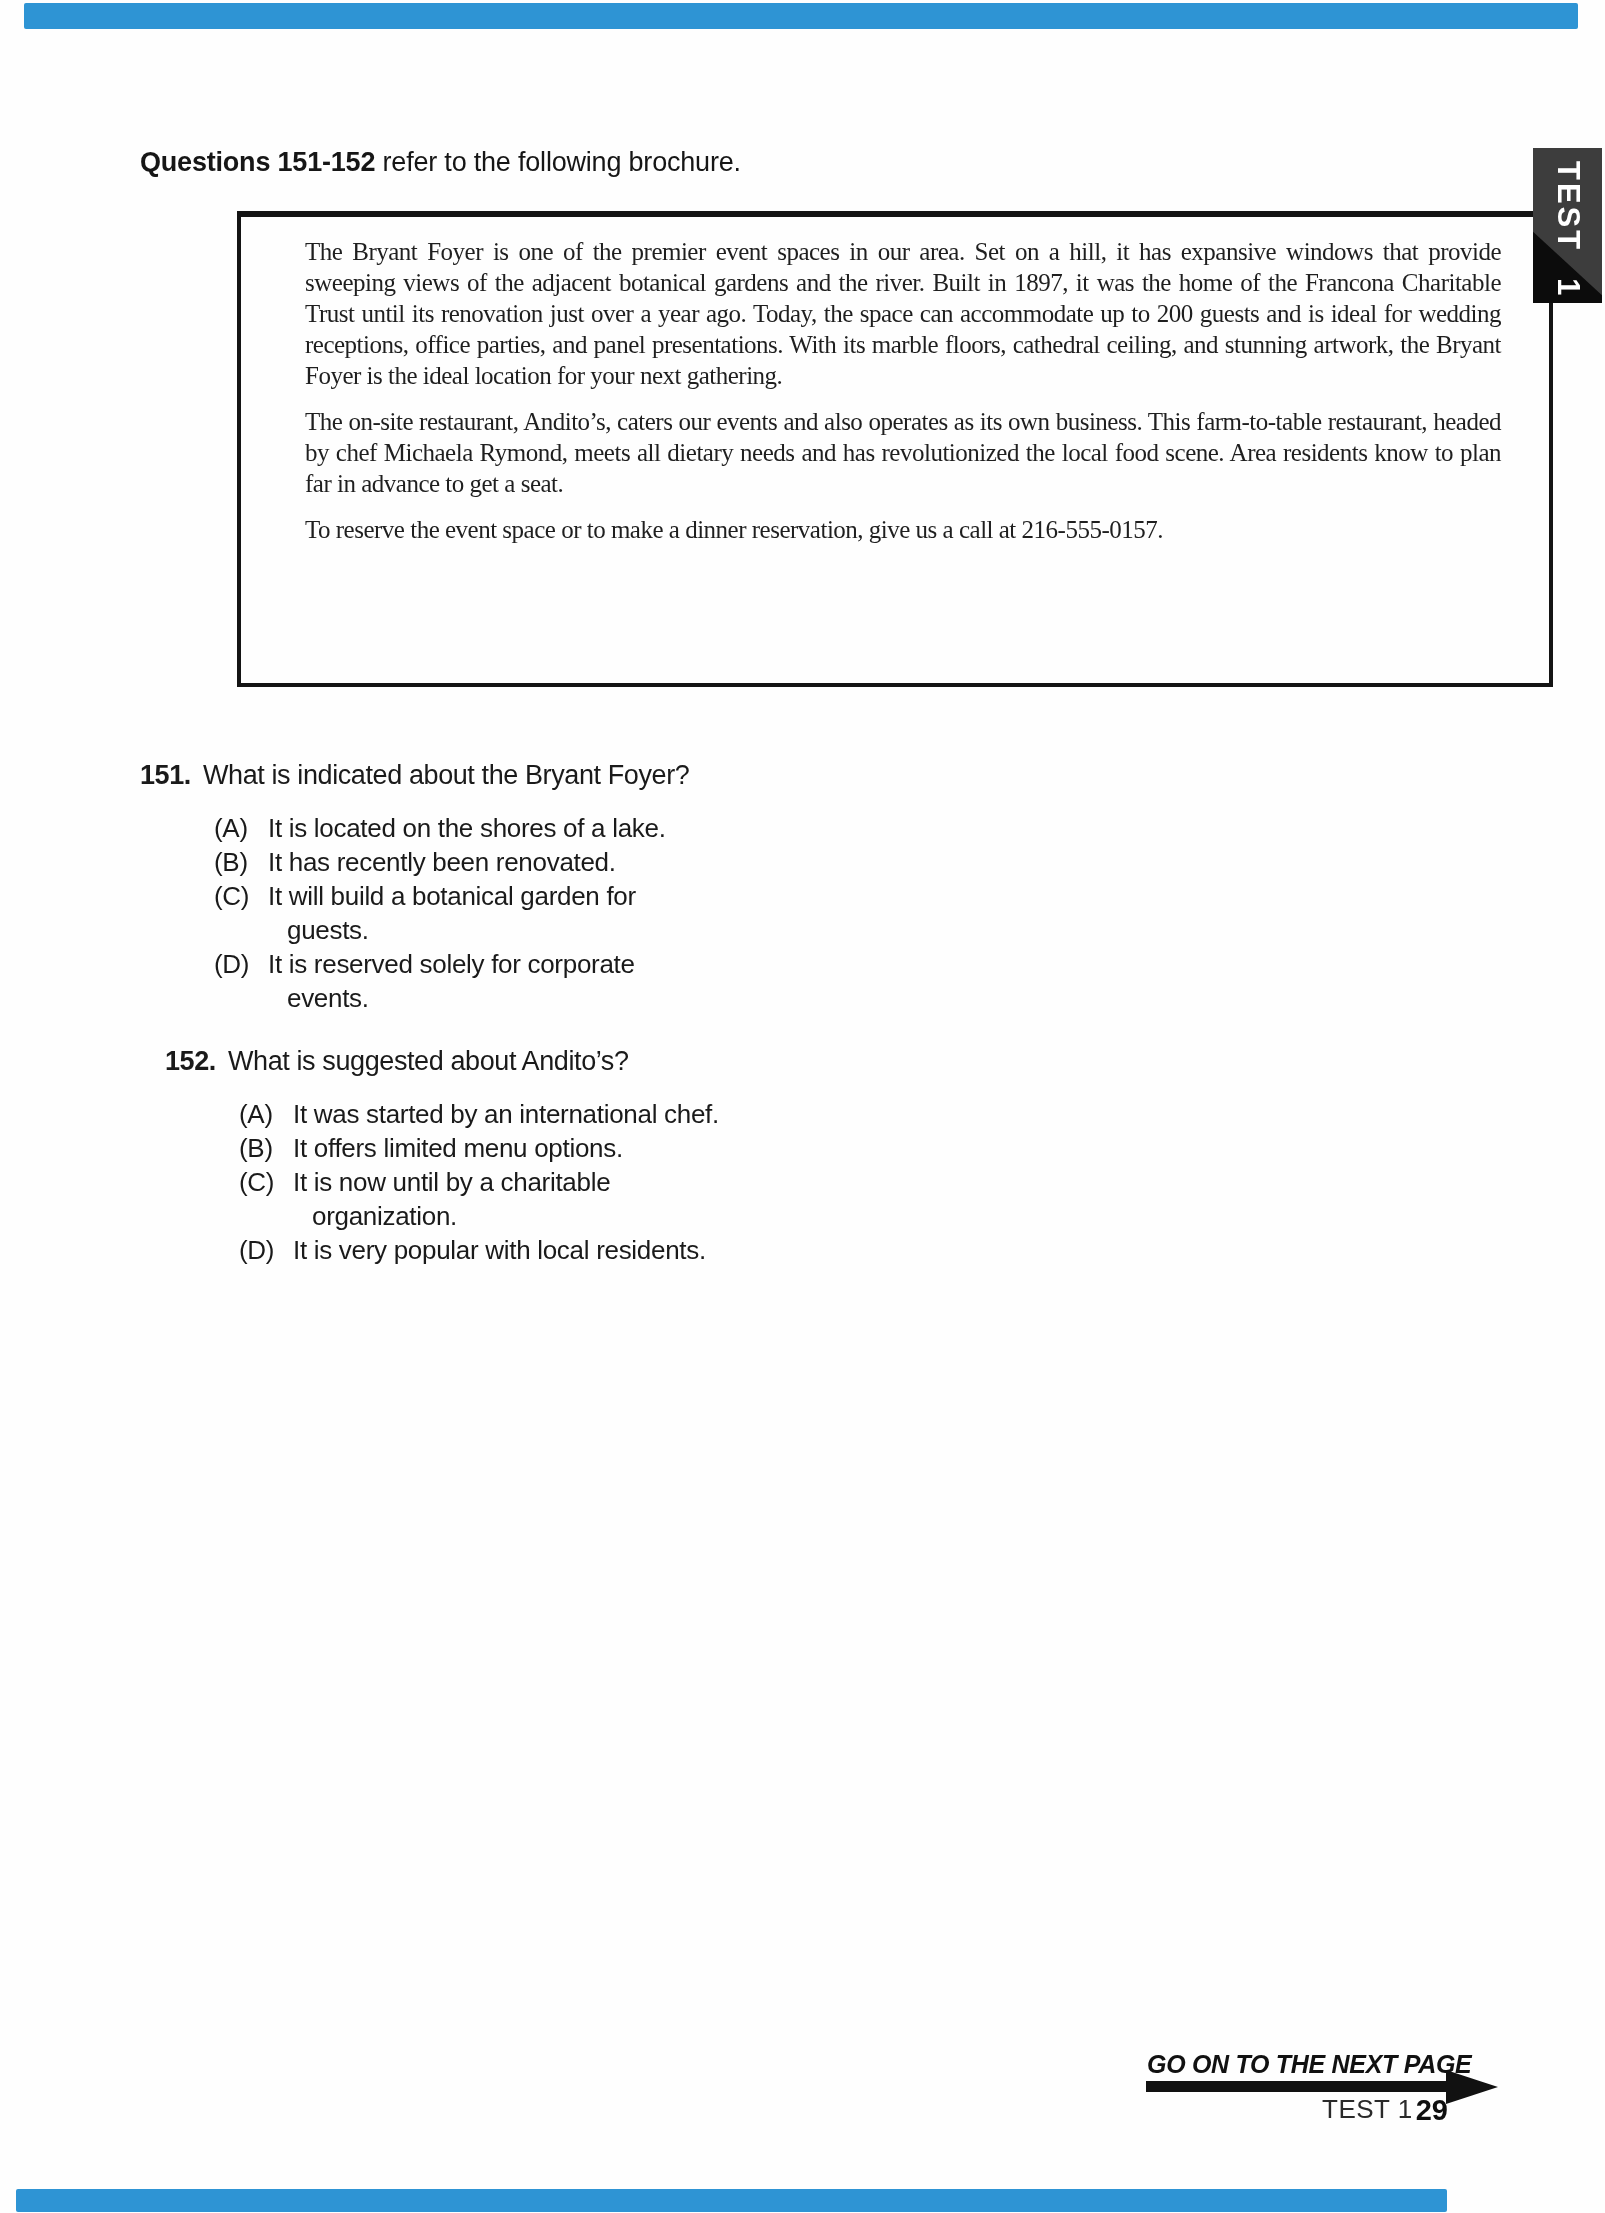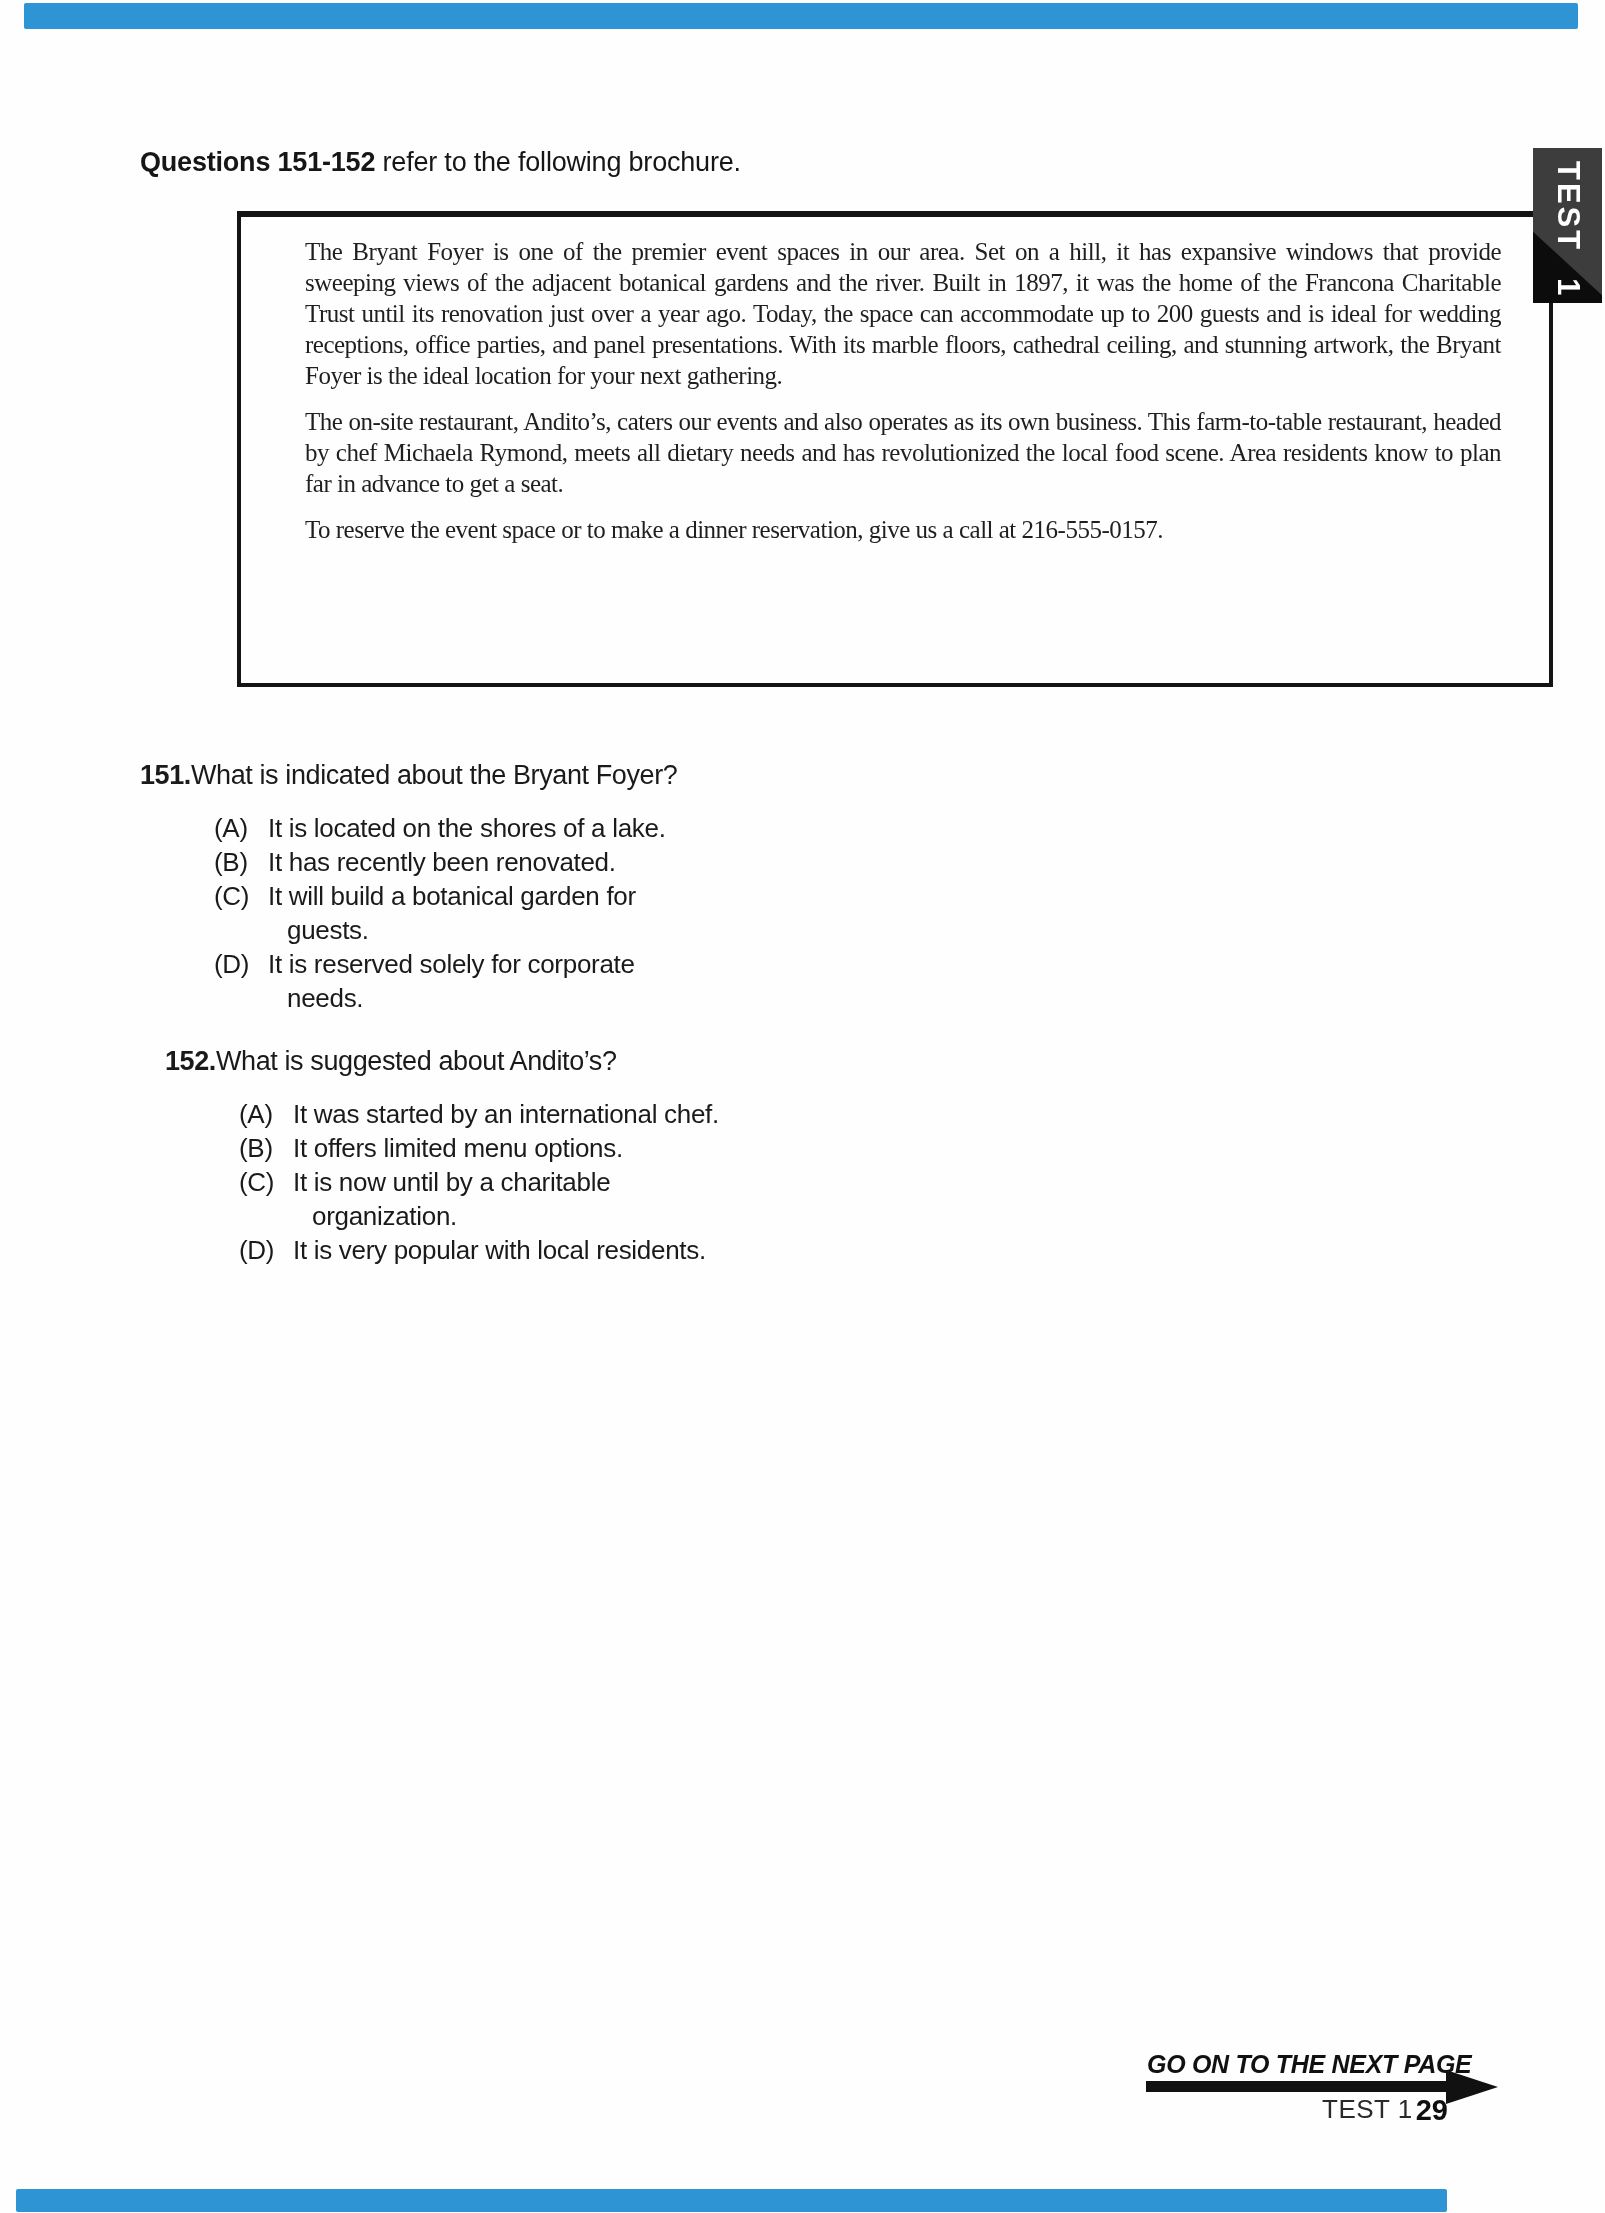--- a/index.html
+++ b/index.html
@@ -33,21 +33,21 @@
     margin:0 0 15px 0;
     font-family:"Liberation Serif",serif;
     font-size:25px;line-height:31px;letter-spacing:-0.5px;
     text-align:justify;color:#1f1f1f;
   }
 
   
   .question{position:absolute;left:140px;}
   .question.q151{top:760px;}
   .question.q152{top:1046px;margin-left:25px;}
-  .q-row{display:flex;}
+  .q-row{display:flex;gap:12px;}
   .q-num{width:51px;font-weight:bold;font-size:27px;letter-spacing:-0.4px;flex:none;}
   .q-text{font-size:27px;letter-spacing:-0.4px;}
   .options{margin-left:74px;margin-top:20px;}
   .opt-row{display:flex;line-height:34px;font-size:26px;letter-spacing:-0.3px;}
   .opt-letter{width:54px;flex:none;}
   .opt-line2{margin-left:73px;line-height:34px;font-size:26px;letter-spacing:-0.3px;}
 
   
   .side-tab{
     position:absolute;left:1533px;top:148px;width:69px;height:155px;
@@ -119,21 +119,21 @@
     </div>
     <div class="opt-row">
       <span class="opt-letter">(C)</span>
       <span>It will build a botanical garden for</span>
     </div>
     <div class="opt-line2">guests.</div>
     <div class="opt-row">
       <span class="opt-letter">(D)</span>
       <span>It is reserved solely for corporate</span>
     </div>
-    <div class="opt-line2">needs.</div>
+    <div class="opt-line2">events.</div>
   </div>
 </div>
 
 <div class="question q152">
   <div class="q-row">
     <span class="q-num">152.</span>
     <span class="q-text">What is suggested about Andito’s?</span>
   </div>
   <div class="options">
     <div class="opt-row">

